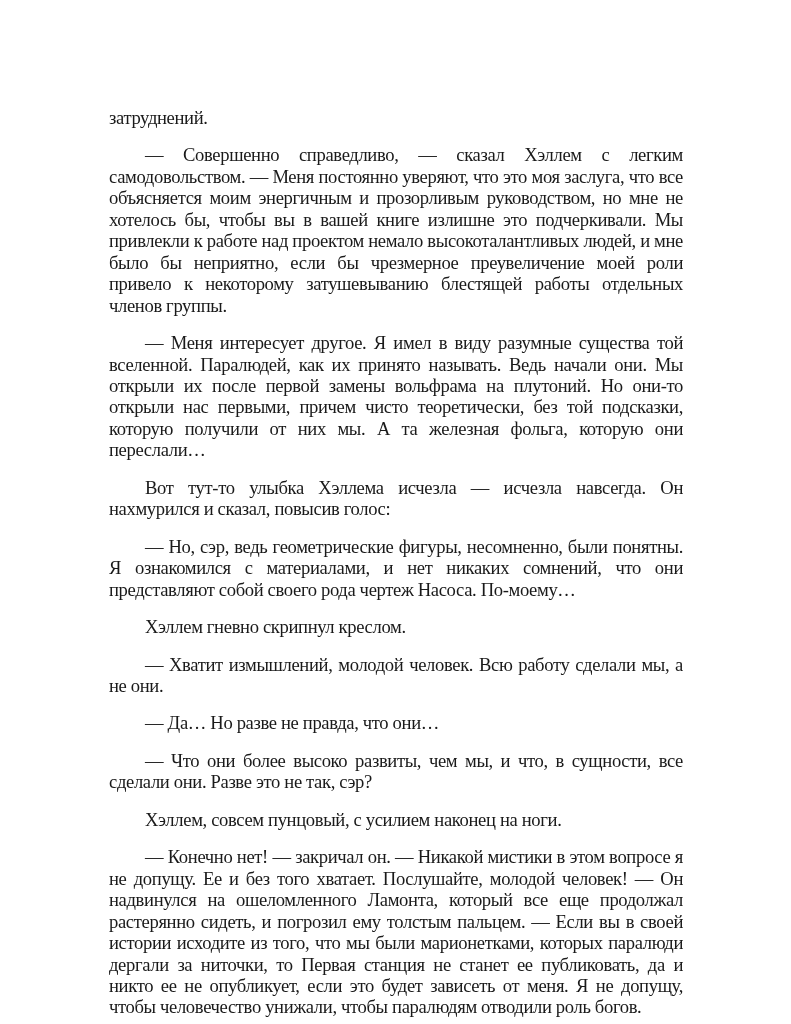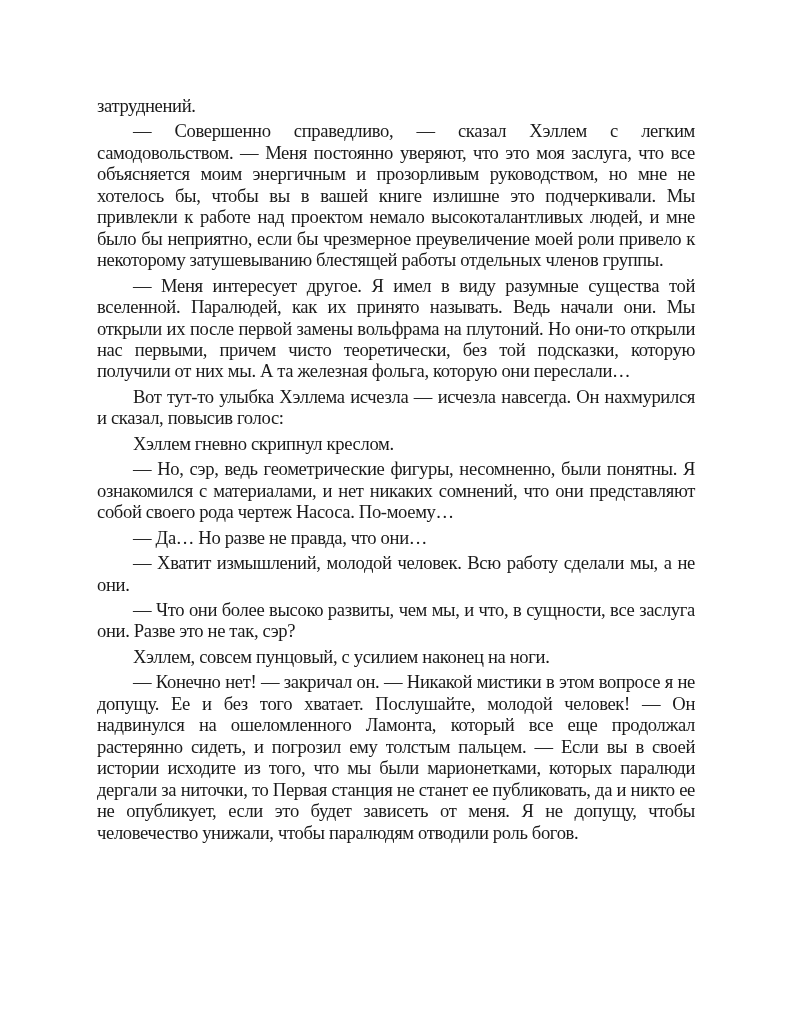--- a/index.html
+++ b/index.html
@@ -17,38 +17,38 @@
     position: absolute;
     left: 93px;
     top: 91px;
     width: 606px;
     color: #1a1a1a;
     font-family: "Liberation Serif", "DejaVu Serif", serif;
     font-size: 18.6px;
     line-height: 21.45px;
   }
   .para {
-    margin: 4px;
+    margin: 16px;
     text-align: justify;
     text-indent: 36px;
     letter-spacing: -0.35px;
     word-spacing: 0px;
   }
   .para.noindent {
     text-indent: 0;
   }
 </style>
 </head>
 <body>
 
 <div class="page">
   <p class="para noindent">затруднений.</p>
   <p class="para">— Совершенно справедливо, — сказал Хэллем с легким самодовольством. — Меня постоянно уверяют, что это моя заслуга, что все объясняется моим энергичным и прозорливым руководством, но мне не хотелось бы, чтобы вы в вашей книге излишне это подчеркивали. Мы привлекли к работе над проектом немало высокоталантливых людей, и мне было бы неприятно, если бы чрезмерное преувеличение моей роли привело к некоторому затушевыванию блестящей работы отдельных членов группы.</p>
   <p class="para">— Меня интересует другое. Я имел в виду разумные существа той вселенной. Паралюдей, как их принято называть. Ведь начали они. Мы открыли их после первой замены вольфрама на плутоний. Но они-то открыли нас первыми, причем чисто теоретически, без той подсказки, которую получили от них мы. А та железная фольга, которую они переслали…</p>
   <p class="para">Вот тут-то улыбка Хэллема исчезла — исчезла навсегда. Он нахмурился и сказал, повысив голос:</p>
+  <p class="para">— Но, сэр, ведь геометрические фигуры, несомненно, были понятны. Я ознакомился с материалами, и нет никаких сомнений, что они представляют собой своего рода чертеж Насоса. По-моему…</p>
   <p class="para">Хэллем гневно скрипнул креслом.</p>
-  <p class="para">— Но, сэр, ведь геометрические фигуры, несомненно, были понятны. Я ознакомился с материалами, и нет никаких сомнений, что они представляют собой своего рода чертеж Насоса. По-моему…</p>
+  <p class="para">— Хватит измышлений, молодой человек. Всю работу сделали мы, а не они.</p>
   <p class="para">— Да… Но разве не правда, что они…</p>
-  <p class="para">— Хватит измышлений, молодой человек. Всю работу сделали мы, а не они.</p>
-  <p class="para">— Что они более высоко развиты, чем мы, и что, в сущности, все заслуга они. Разве это не так, сэр?</p>
+  <p class="para">— Что они более высоко развиты, чем мы, и что, в сущности, все сделали они. Разве это не так, сэр?</p>
   <p class="para">Хэллем, совсем пунцовый, с усилием наконец на ноги.</p>
   <p class="para">— Конечно нет! — закричал он. — Никакой мистики в этом вопросе я не допущу. Ее и без того хватает. Послушайте, молодой человек! — Он надвинулся на ошеломленного Ламонта, который все еще продолжал растерянно сидеть, и погрозил ему толстым пальцем. — Если вы в своей истории исходите из того, что мы были марионетками, которых паралюди дергали за ниточки, то Первая станция не станет ее публиковать, да и никто ее не опубликует, если это будет зависеть от меня. Я не допущу, чтобы человечество унижали, чтобы паралюдям отводили роль богов.</p>
 </div>
 
 </body></html>

